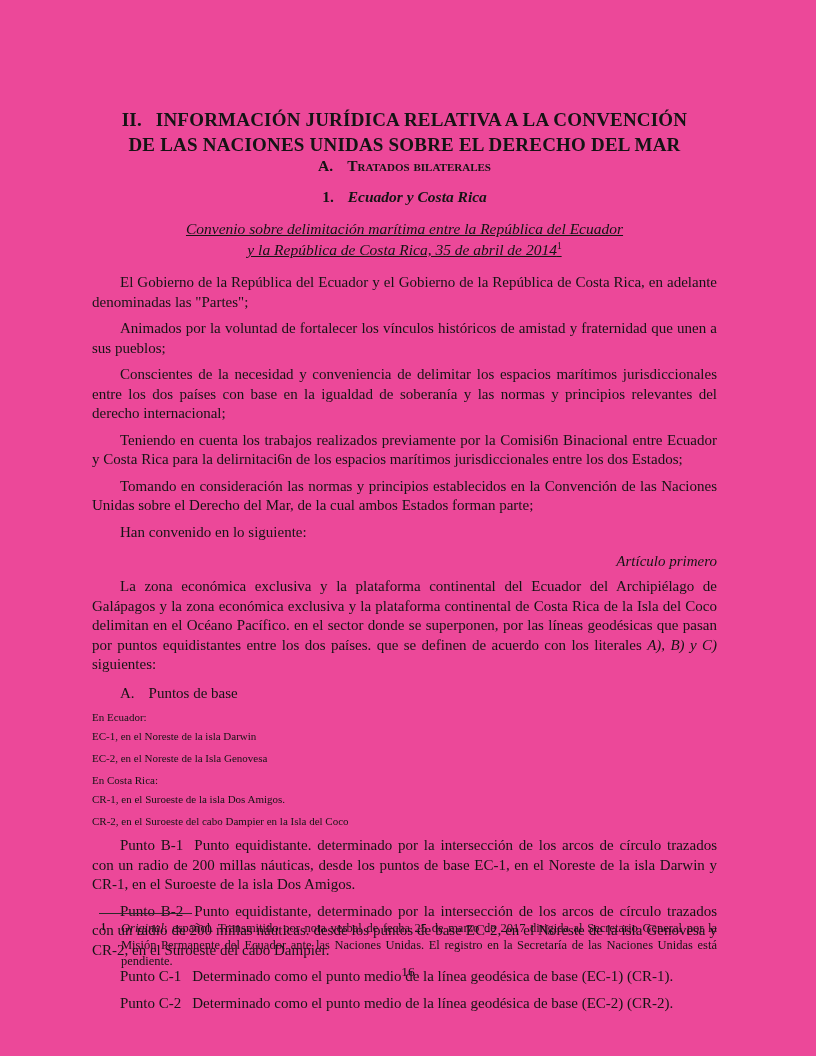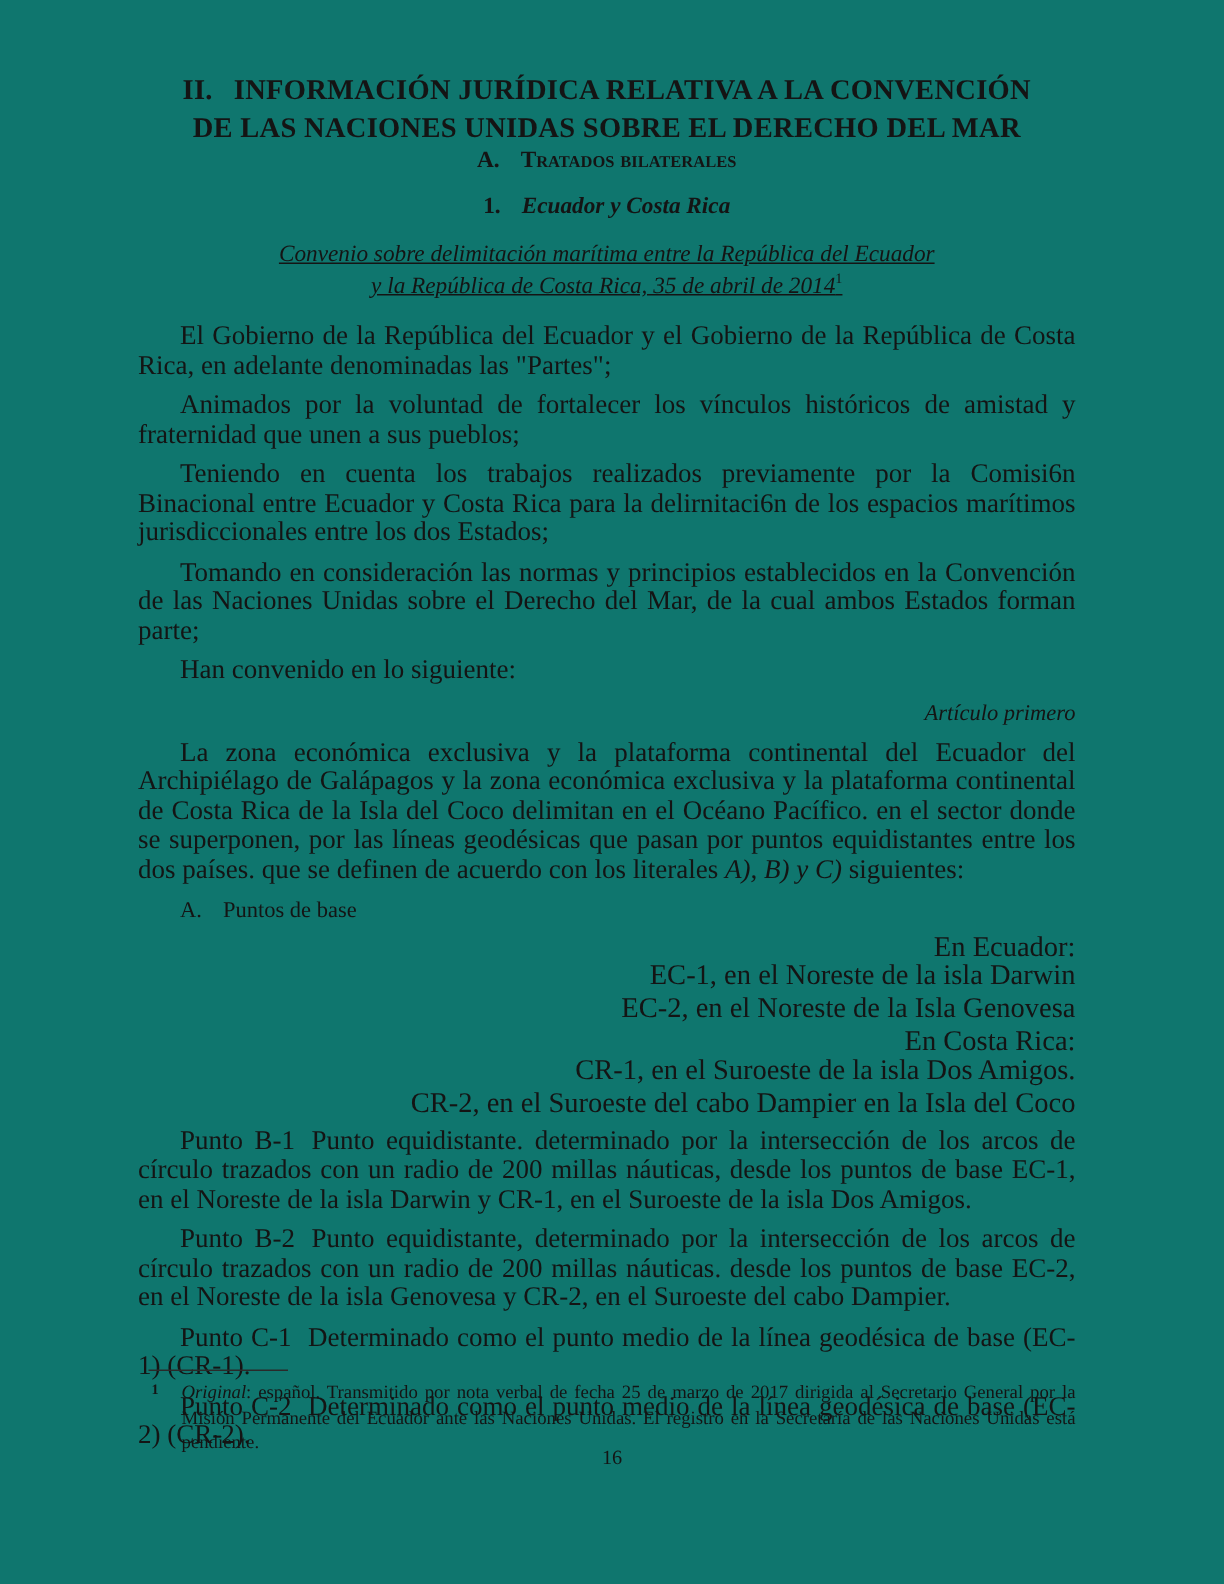--- a/index.html
+++ b/index.html
@@ -1,23 +1,23 @@
 <!DOCTYPE html>
 <html><head>
 <meta charset="utf-8">
 <style>
   html, body { margin: 0; padding: 0; background: #e8e8e8; }
   .page {
     position: relative;
     width: 816px;
     height: 1056px;
     margin: 0 auto;
-    background: #0f766e;
+    background: #ec4899;
     box-sizing: border-box;
-    padding: 48px 99px 0 92px;
+    padding: 107px 99px 0 92px;
     font-family: "Liberation Serif", "DejaVu Serif", serif;
     color: #141414;
     overflow: hidden;
   }
   
   .doc-title {
     margin: 0 0 0 0;
     text-align: center;
     font-size: 19px;
     line-height: 25px;
@@ -44,21 +44,21 @@
     text-align: center;
     font-style: italic;
     font-size: 15.5px;
     line-height: 21px;
     text-decoration: underline;
   }
   sup.fn-ref { font-size: 9.5px; vertical-align: super; line-height: 0; font-style: normal; }
   
   .body-p {
     margin: 7px 0 0 0;
-    font-size: 18px;
+    font-size: 15px;
     line-height: 19.5px;
     text-align: justify;
     text-indent: 28px;
   }
   .first-p { margin-top: 13px; }
   .article-heading {
     margin: 11px 0 4px 0;
     text-align: right;
     font-style: italic;
     font-size: 15px;
@@ -67,23 +67,23 @@
   .list-heading {
     margin: 9px 0 0 0;
     font-size: 15px;
     line-height: 19.5px;
     text-indent: 28px;
   }
   .label-gap { display: inline-block; width: 14px; }
   .pt-gap { display: inline-block; width: 11px; }
   .plain-line {
     margin: 6px 0 0 0;
-    font-size: 19px;
+    font-size: 11px;
     line-height: 16px;
-    text-align: right;
+    text-align: left;
   }
   .tight { margin-top: 3px; }
   
   .footnote-area {
     position: absolute;
     left: 92px;
     right: 99px;
     top: 913px;
   }
   .footnote-rule {
@@ -142,20 +142,21 @@
     <span>1.</span><span class="num-gap"></span><span class="title">Ecuador y Costa Rica</span>
   </div>
 
   <div class="convention-title">
     <span>Convenio sobre delimitación marítima entre la República del Ecuador</span><br>
     <span>y la República de Costa Rica, 35 de abril de 2014</span><sup class="fn-ref">1</sup>
   </div>
 
   <p class="body-p first-p">El Gobierno de la República del Ecuador y el Gobierno de la República de Costa Rica, en adelante denominadas las "Partes";</p>
   <p class="body-p">Animados por la voluntad de fortalecer los vínculos históricos de amistad y fraternidad que unen a sus pueblos;</p>
+  <p class="body-p">Conscientes de la necesidad y conveniencia de delimitar los espacios marítimos jurisdiccionales entre los dos países con base en la igualdad de soberanía y las normas y principios relevantes del derecho internacional;</p>
   <p class="body-p">Teniendo en cuenta los trabajos realizados previamente por la Comisi6n Binacional entre Ecuador y Costa Rica para la delirnitaci6n de los espacios marítimos jurisdiccionales entre los dos Estados;</p>
   <p class="body-p">Tomando en consideración las normas y principios establecidos en la Convención de las Naciones Unidas sobre el Derecho del Mar, de la cual ambos Estados forman parte;</p>
   <p class="body-p">Han convenido en lo siguiente:</p>
 
   <div class="article-heading">Artículo primero</div>
 
   <p class="body-p"><span>La zona económica exclusiva y la plataforma continental del Ecuador del Archipiélago de Galápagos y la zona económica exclusiva y la plataforma continental de Costa Rica de la Isla del Coco delimitan en el Océano Pacífico. en el sector donde se superponen, por las líneas geodésicas que pasan por puntos equidistantes entre los dos países. que se definen de acuerdo con los literales </span><span class="lit">A), B) y C)</span><span> siguientes:</span></p>
 
   <div class="list-heading">
     <span>A.</span><span class="label-gap"></span><span>Puntos de base</span>

